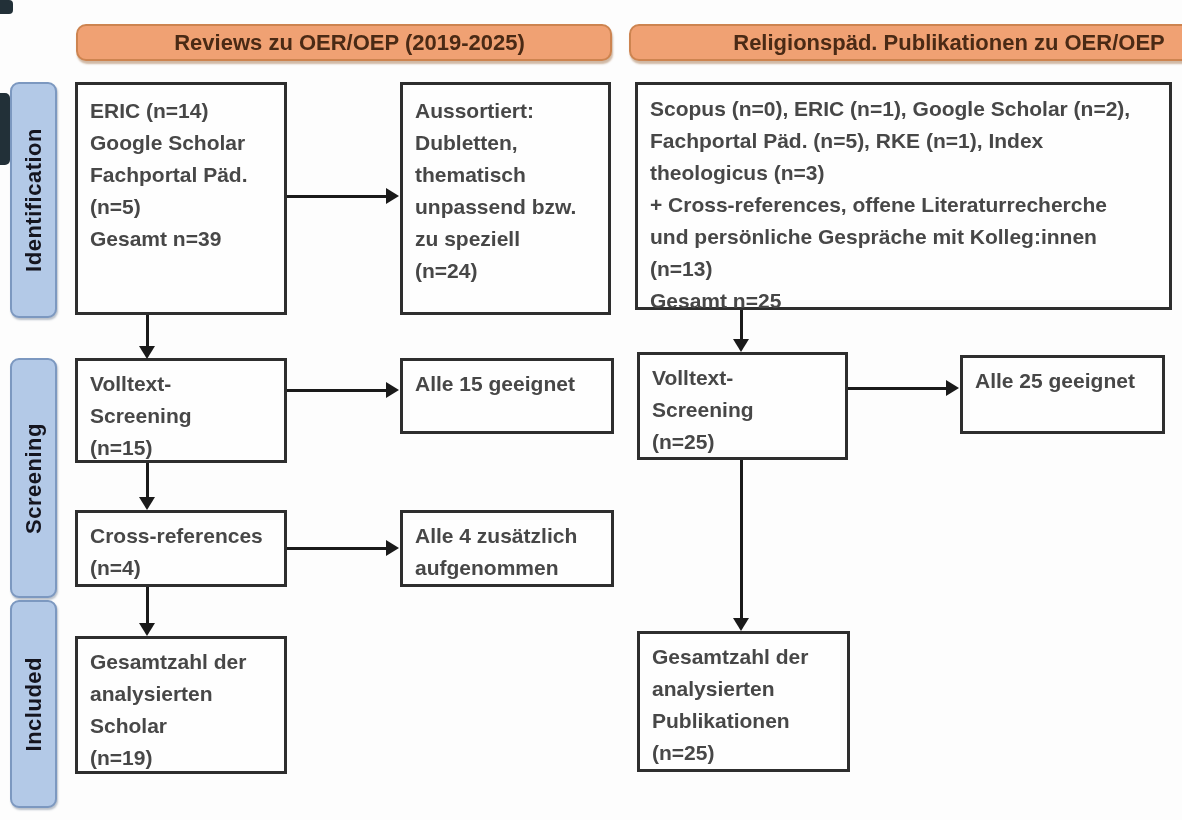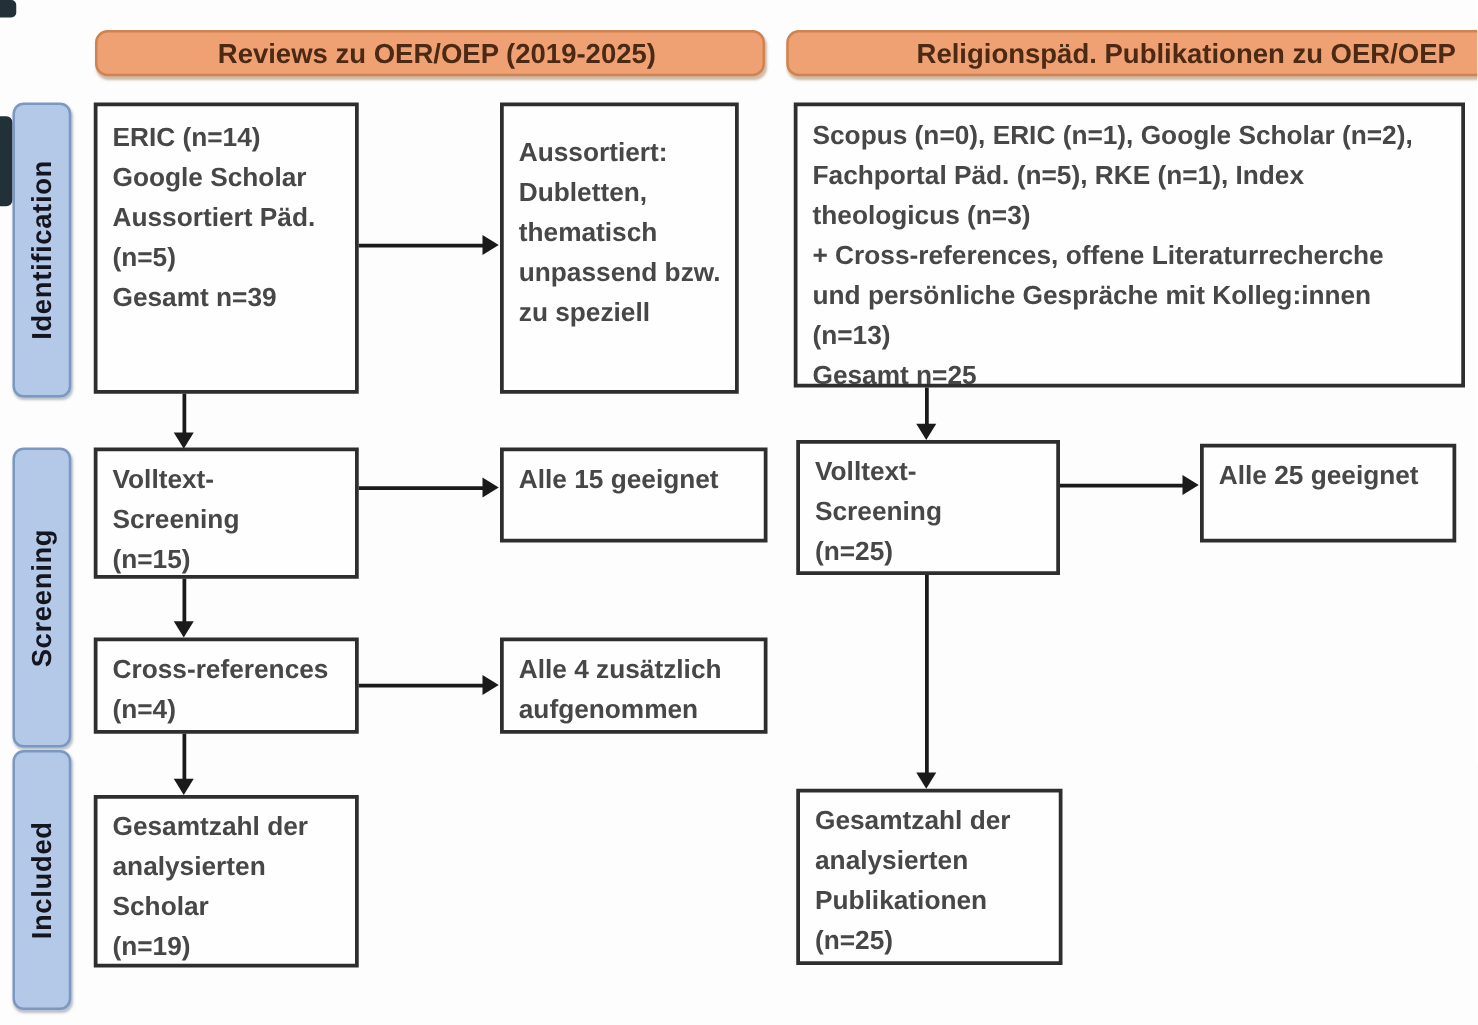--- a/index.html
+++ b/index.html
@@ -82,31 +82,32 @@
   <div class="phase" style="left:10px;top:358px;height:240px;">
     <span class="vtext">Screening</span>
   </div>
   <div class="phase" style="left:10px;top:600px;height:208px;">
     <span class="vtext">Included</span>
   </div>
 
   <div class="wbox" style="left:75px;top:82px;width:212px;height:233px;padding-top:10px;">
     <div class="tline">ERIC (n=14)</div>
     <div class="tline">Google Scholar</div>
-    <div class="tline">Aussortiert Päd.</div>
+    <div class="tline">Fachportal Päd.</div>
     <div class="tline">(n=5)</div>
     <div class="tline">Gesamt n=39</div>
   </div>
 
-  <div class="wbox" style="left:400px;top:82px;width:191px;height:233px;padding-top:22px;">
+  <div class="wbox" style="left:400px;top:82px;width:211px;height:233px;padding-top:10px;">
     <div class="tline">Aussortiert:</div>
     <div class="tline">Dubletten,</div>
     <div class="tline">thematisch</div>
     <div class="tline">unpassend bzw.</div>
     <div class="tline">zu speziell</div>
+    <div class="tline">(n=24)</div>
   </div>
 
   <div class="wbox" style="left:75px;top:358px;width:212px;height:105px;">
     <div class="tline">Volltext-</div>
     <div class="tline">Screening</div>
     <div class="tline">(n=15)</div>
   </div>
 
   <div class="wbox" style="left:400px;top:358px;width:214px;height:76px;">
     <div class="tline">Alle 15 geeignet</div>

